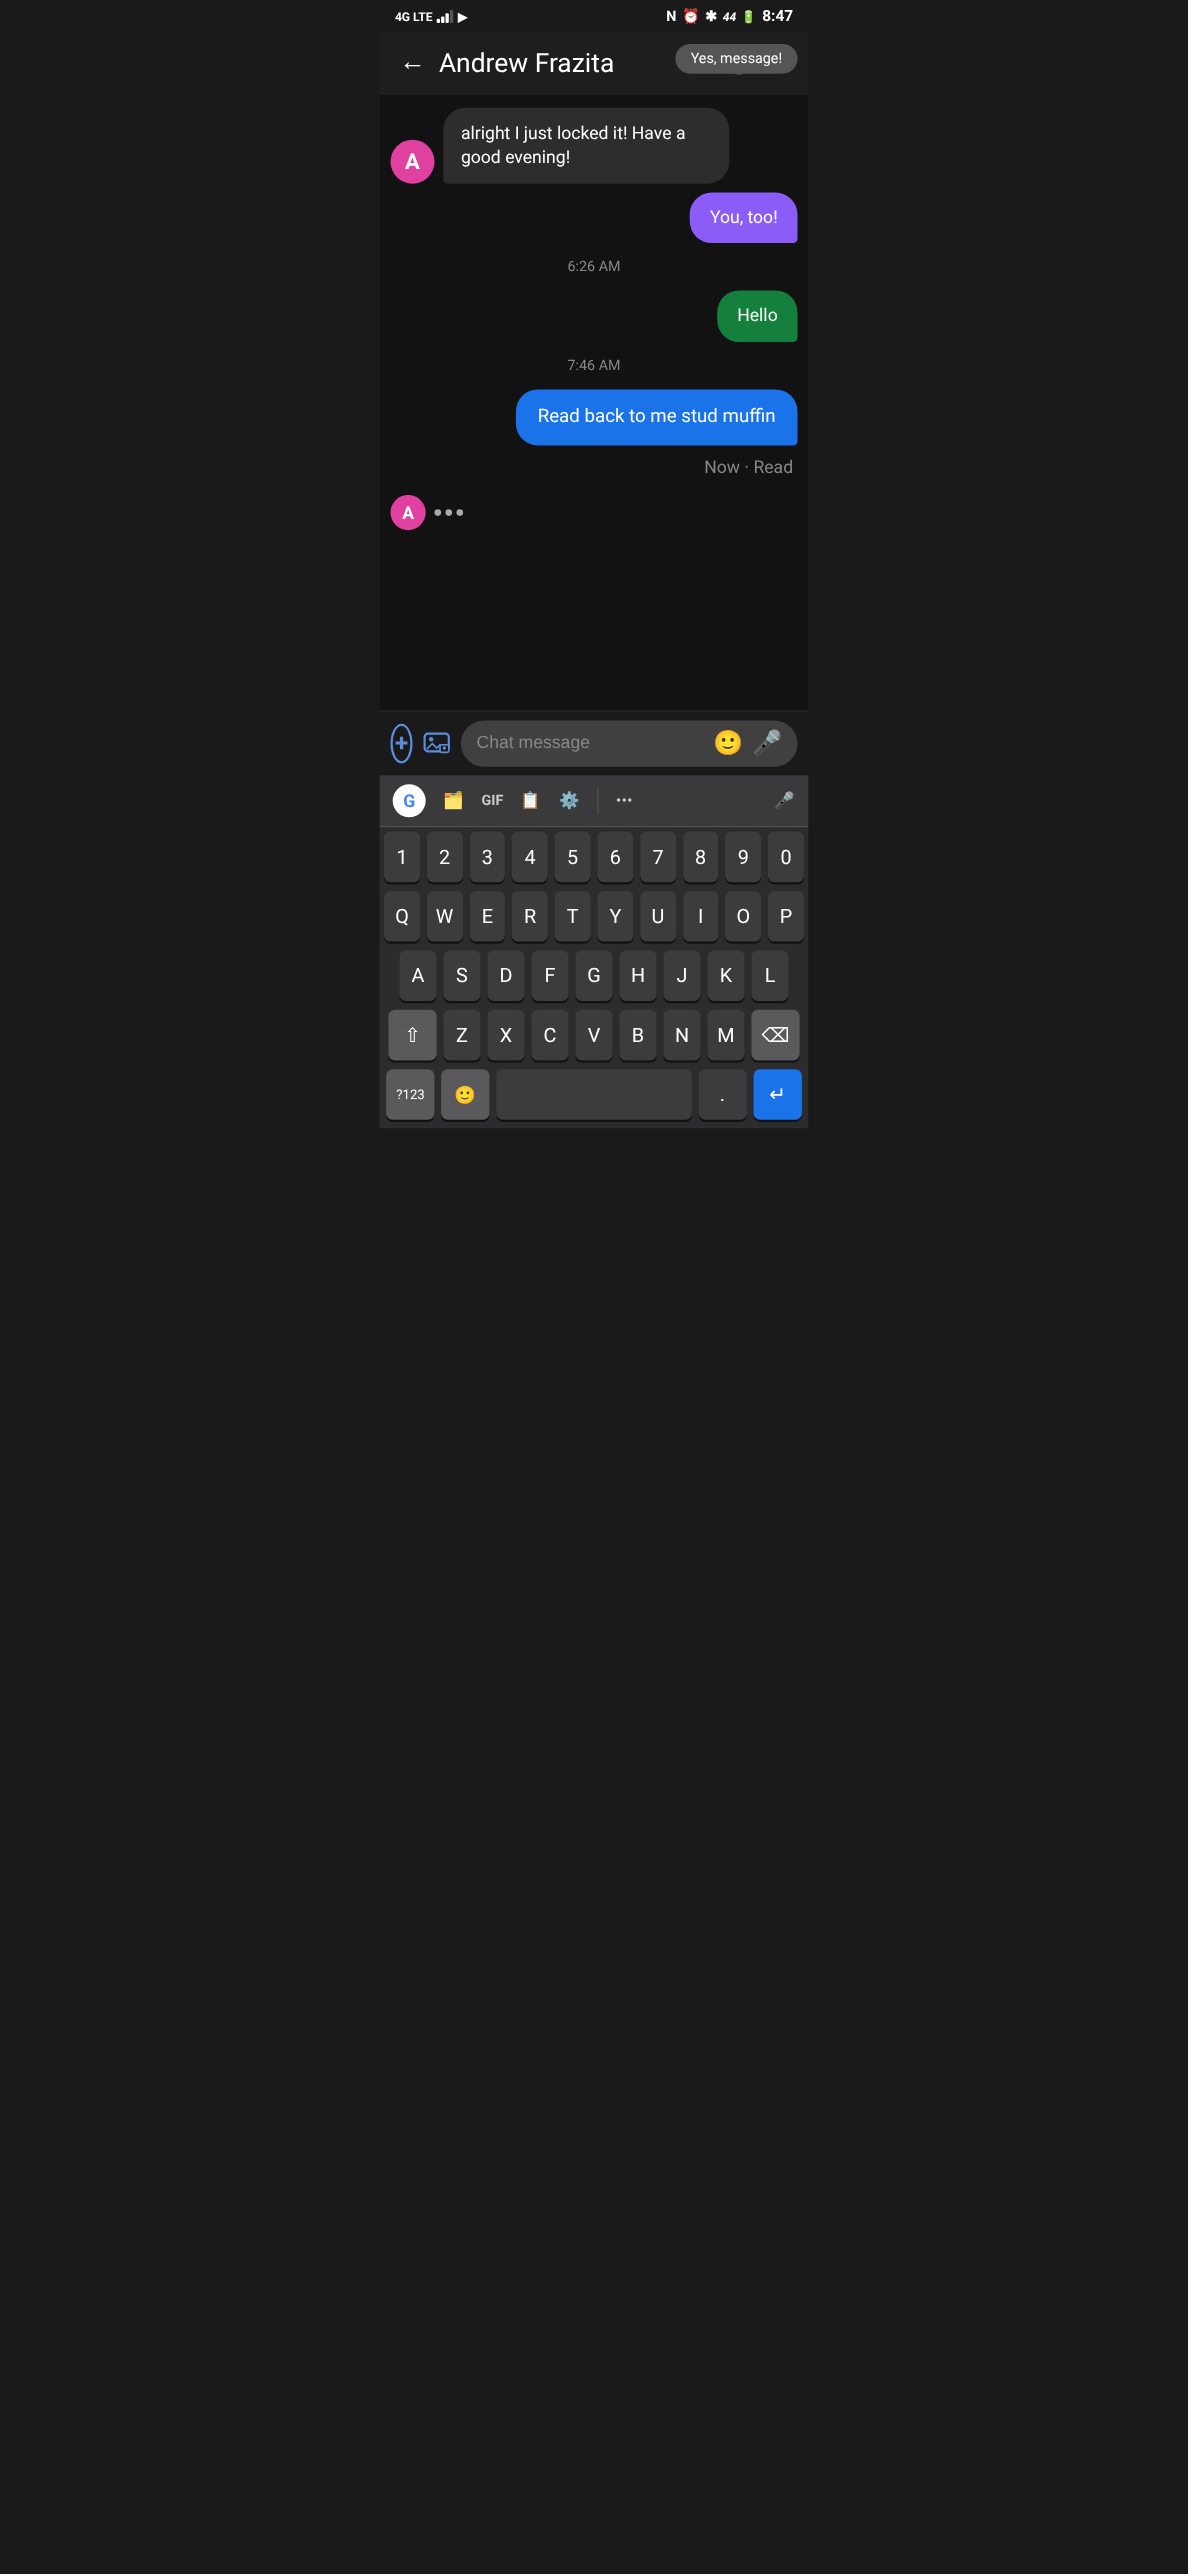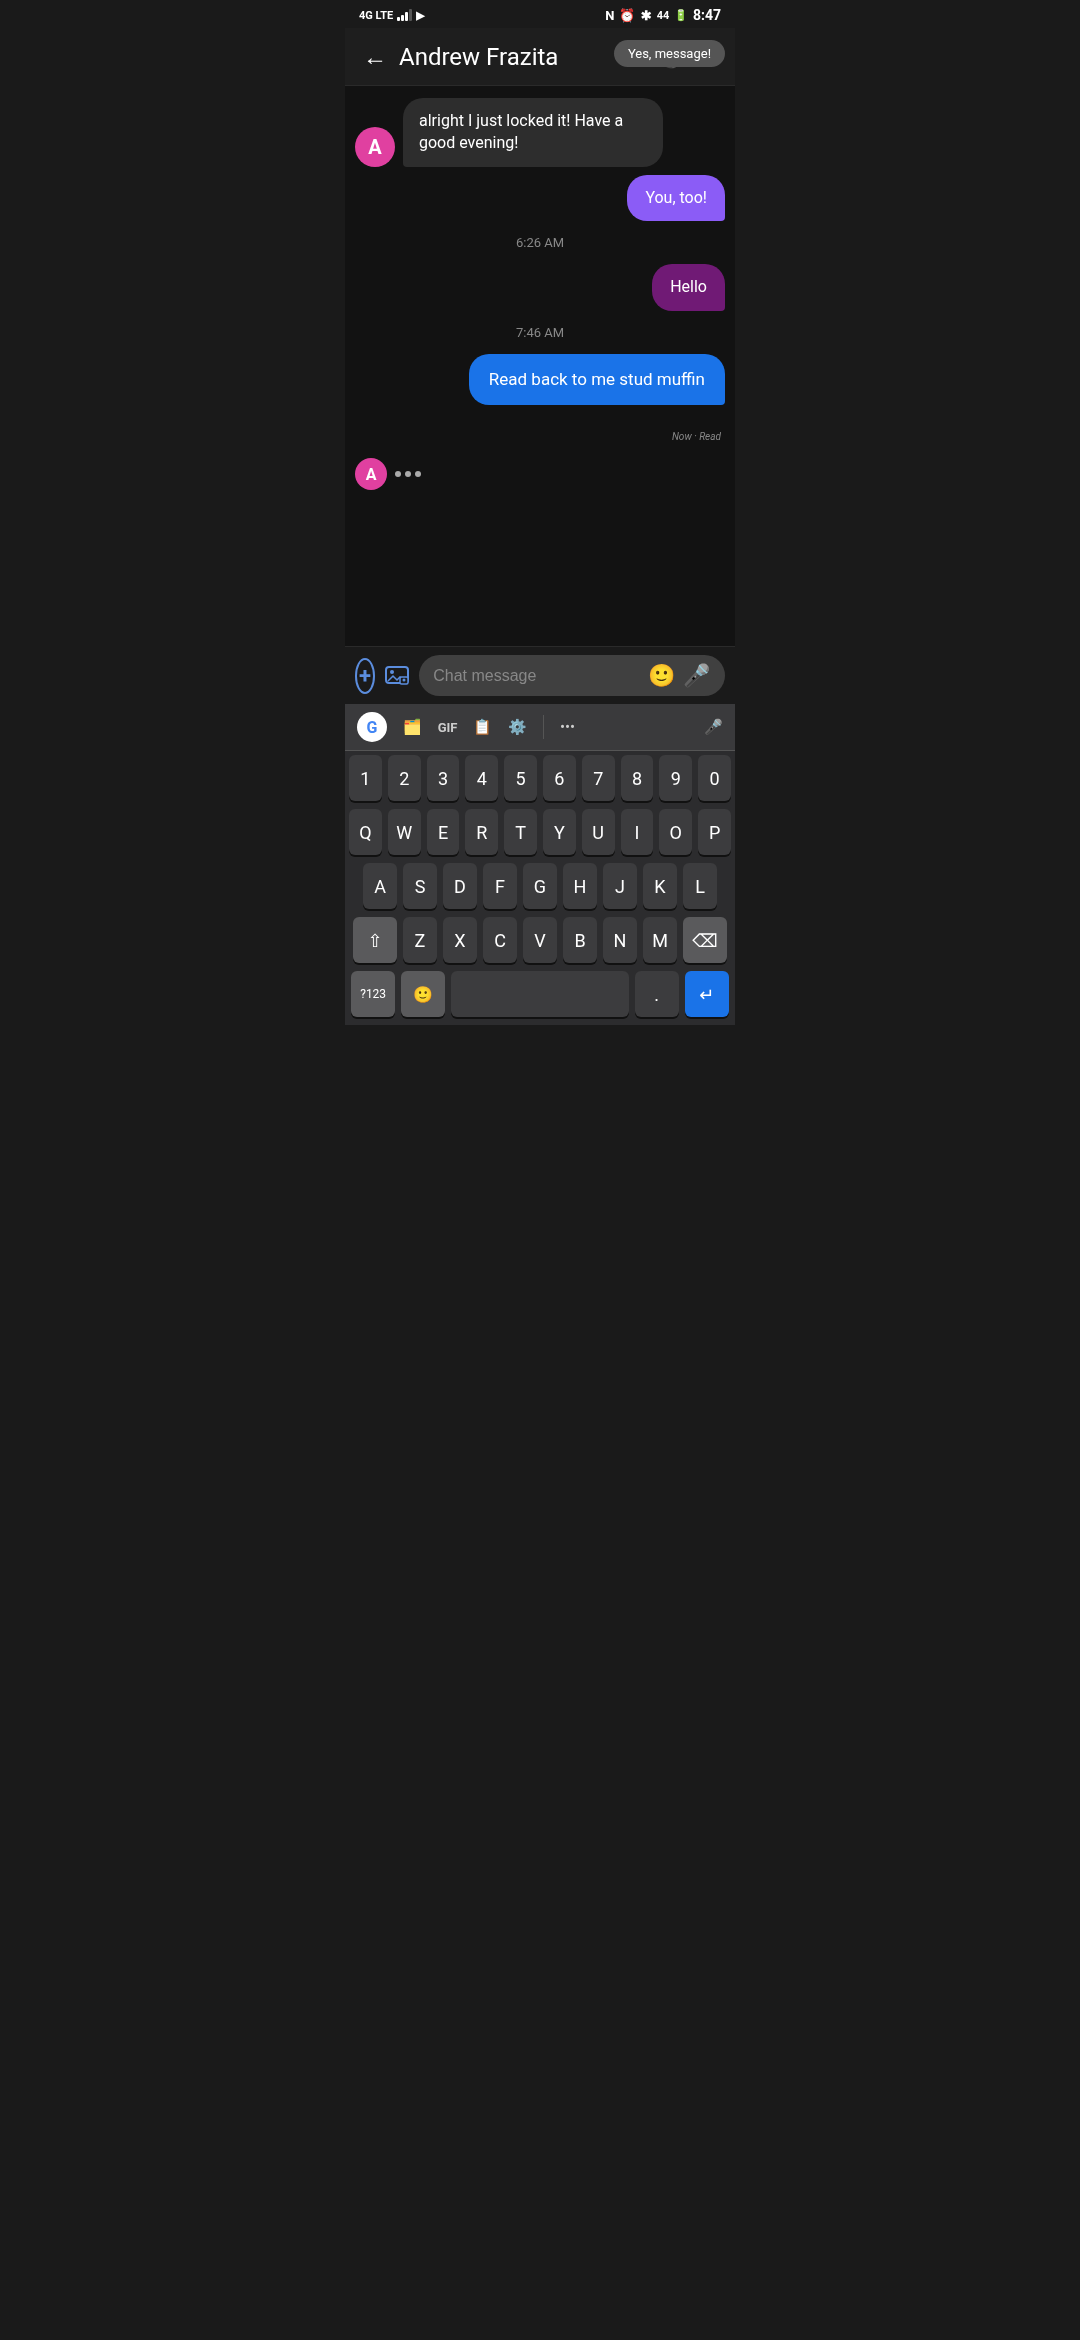--- a/index.html
+++ b/index.html
@@ -166,24 +166,23 @@
     
     .timestamp {
       text-align: center;
       color: #888;
       font-size: 13px;
       margin: 6px 0;
     }
     .read-status {
       text-align: right;
       color: #888;
-      font-size: 10px;
-      margin-top: 18px;
+      font-size: 16px;
+      margin-top: 2px;
       padding-right: 4px;
-      font-style: italic;
     }
 
     
     .typing-row {
       display: flex;
       align-items: center;
       gap: 8px;
       margin-top: 8px;
     }
     .typing-dots {
@@ -355,21 +354,21 @@
       <div class="signal-bar" style="height:6px;"></div>
       <div class="signal-bar" style="height:9px;"></div>
       <div class="signal-bar" style="height:12px;background:#555;"></div>
     </div>
     <span style="font-size:11px;">▶</span>
   </div>
   <div class="status-right">
     <span style="font-size:13px;">N</span>
     <span style="font-size:13px;">⏰</span>
     <span style="font-size:13px;">✱</span>
-    <span style="font-size:11px;">44</span>
+    <span style="font-size:11px;font-style:italic;">44</span>
     <span style="font-size:11px;">🔋</span>
     <span style="font-size:14px;font-weight:bold;">8:47</span>
   </div>
 </div>
 
 <div class="notification-bubble">
   <span>Yes, message!</span>
 </div>
 
 <div class="app-bar">
@@ -392,21 +391,21 @@
     <div class="bubble-sent">
       <span>You, too!</span>
     </div>
   </div>
 
   <div class="timestamp">
     <span>6:26 AM</span>
   </div>
 
   <div class="msg-row-sent">
-    <div class="bubble-sent" style="background:#701a75;">
+    <div class="bubble-sent" style="background:#15803d;">
       <span>Hello</span>
     </div>
   </div>
 
   <div class="timestamp" style="">
     <span>7:46 AM</span>
   </div>
 
   <div class="msg-row-sent">
     <div class="bubble-sent-blue">

